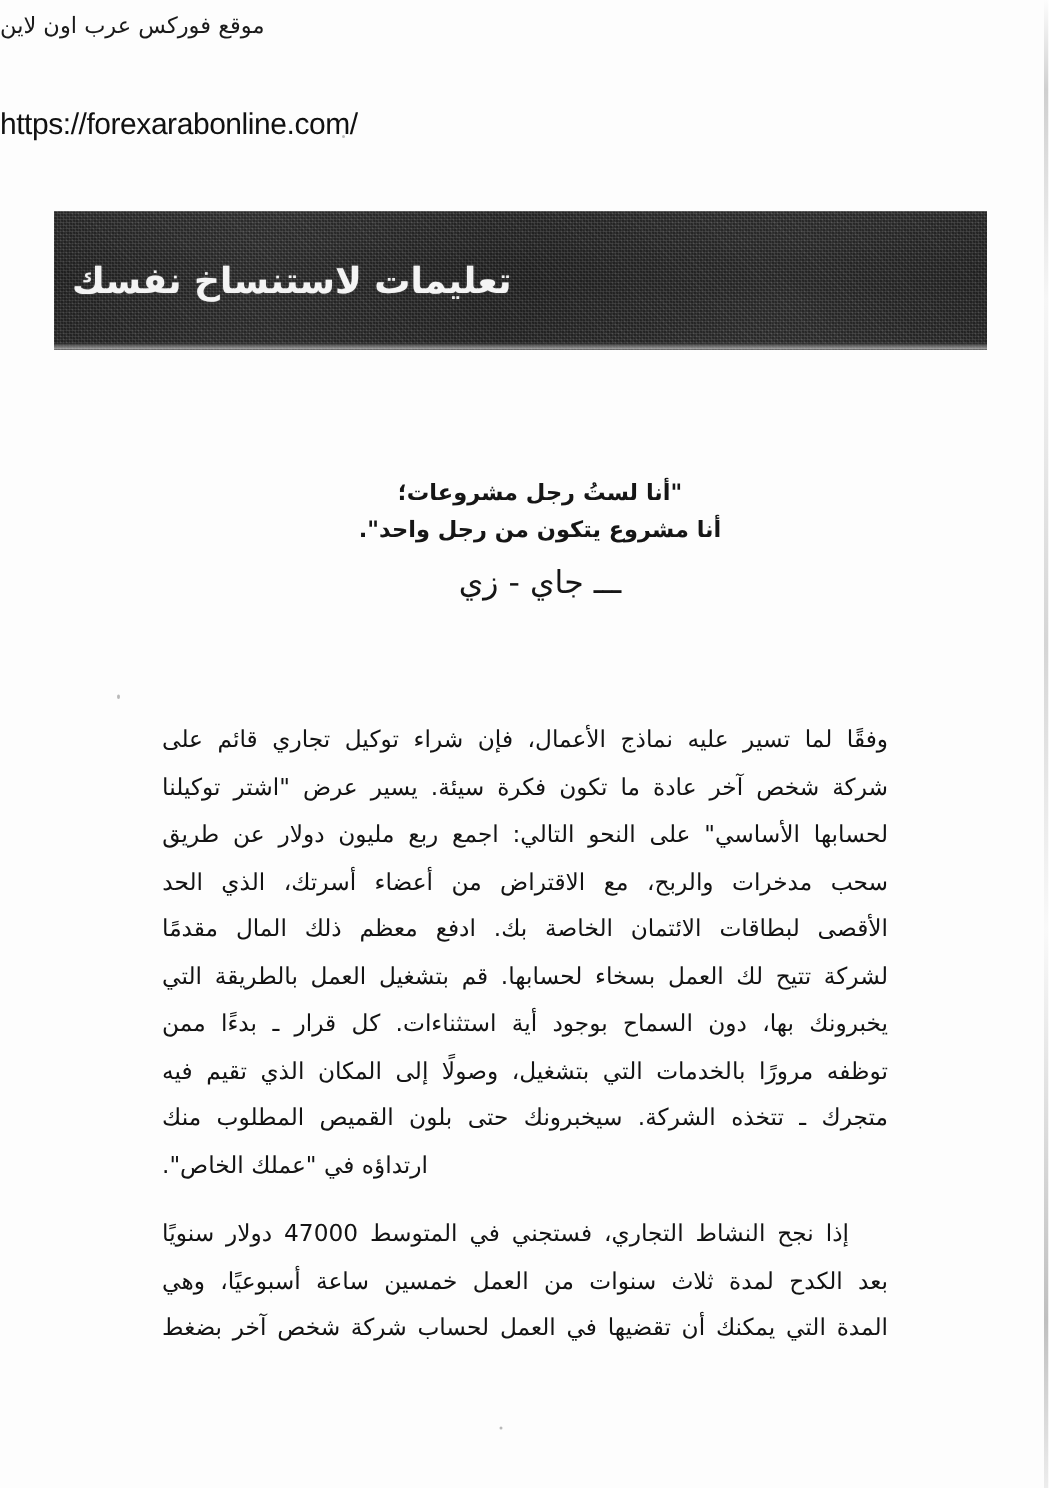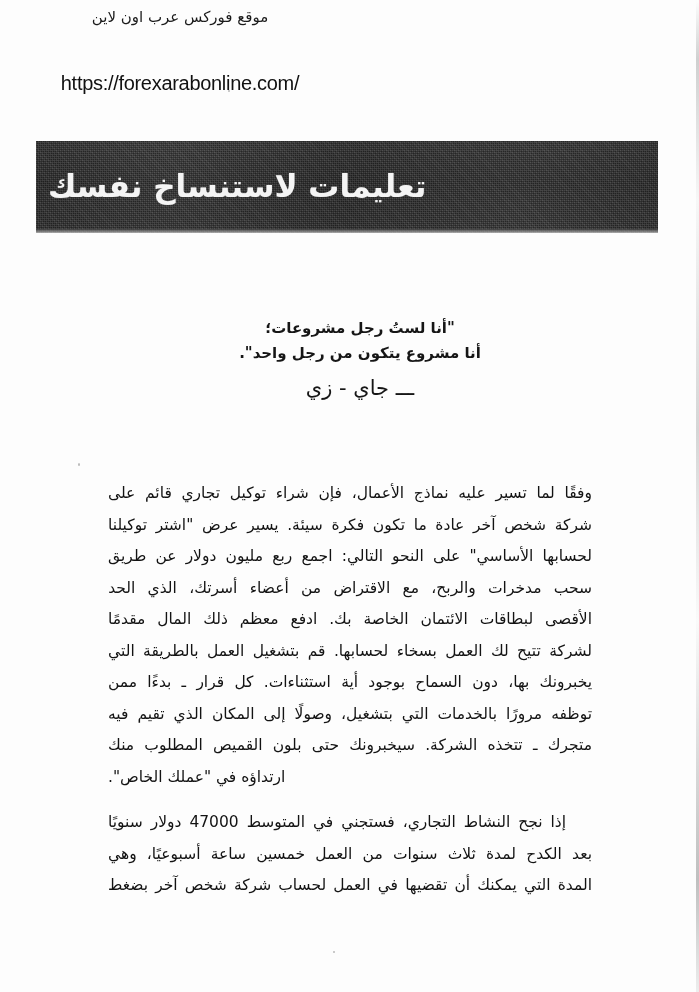--- a/index.html
+++ b/index.html
@@ -42,21 +42,21 @@
     background: #b9b9b9;
     border-radius: 50%;
   }
 
   
   .watermark {
     position: absolute;
     top: 8px;
     left: 0;
     width: 360px;
-    text-align: center;
+    text-align: left;
     line-height: 1.25;
   }
   .watermark-ar {
     font-family: "DejaVu Sans", "Liberation Sans", sans-serif;
     font-size: 15px;
     color: #1a1a1a;
     direction: rtl;
     letter-spacing: 0.2px;
     margin-bottom: 3px;
   }
@@ -97,21 +97,21 @@
     position: absolute;
     left: 0;
     bottom: 0;
     width: 100%;
     height: 4px;
     background: linear-gradient(180deg, rgba(60,60,60,0.9), rgba(235,235,235,0.85));
     opacity: 0.75;
   }
   .banner-line {
     color: #f4f4f4;
-    font-size: 31px;
+    font-size: 24px;
     font-weight: bold;
     line-height: 1.34;
     direction: rtl;
     text-align: left;
     white-space: nowrap;
     letter-spacing: 0px;
     text-shadow: 0 0 1px rgba(255,255,255,0.35);
   }
 
   

